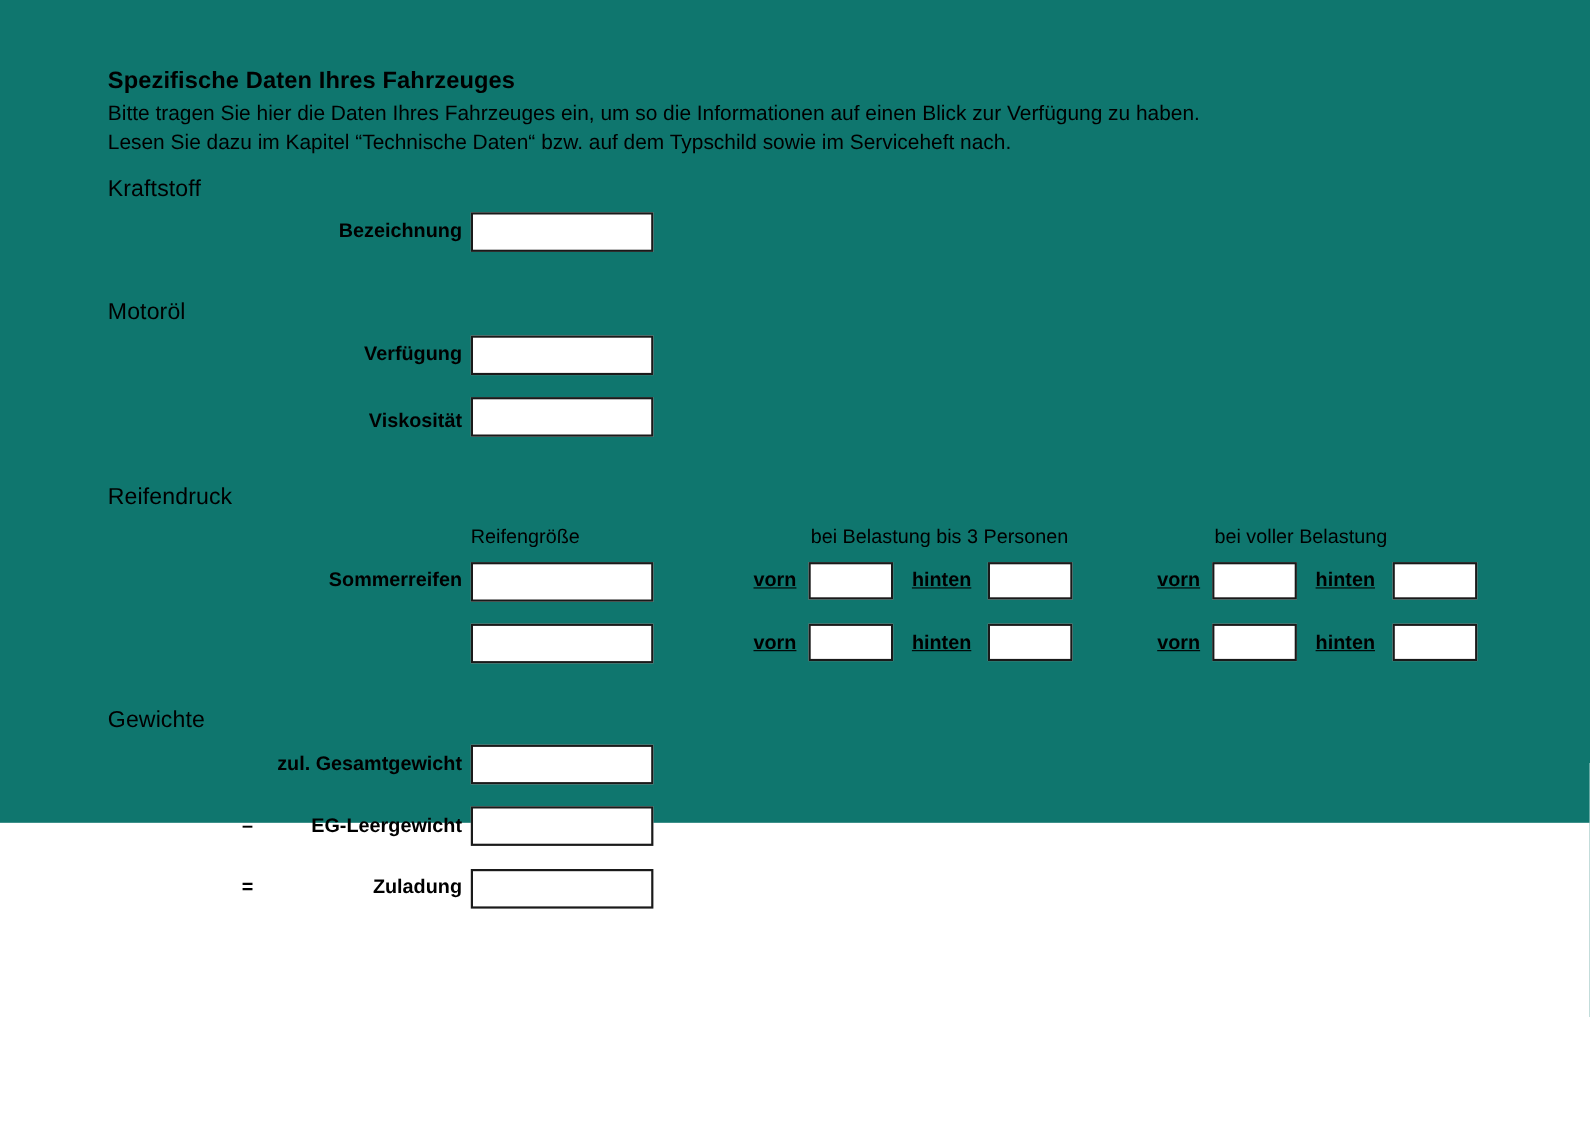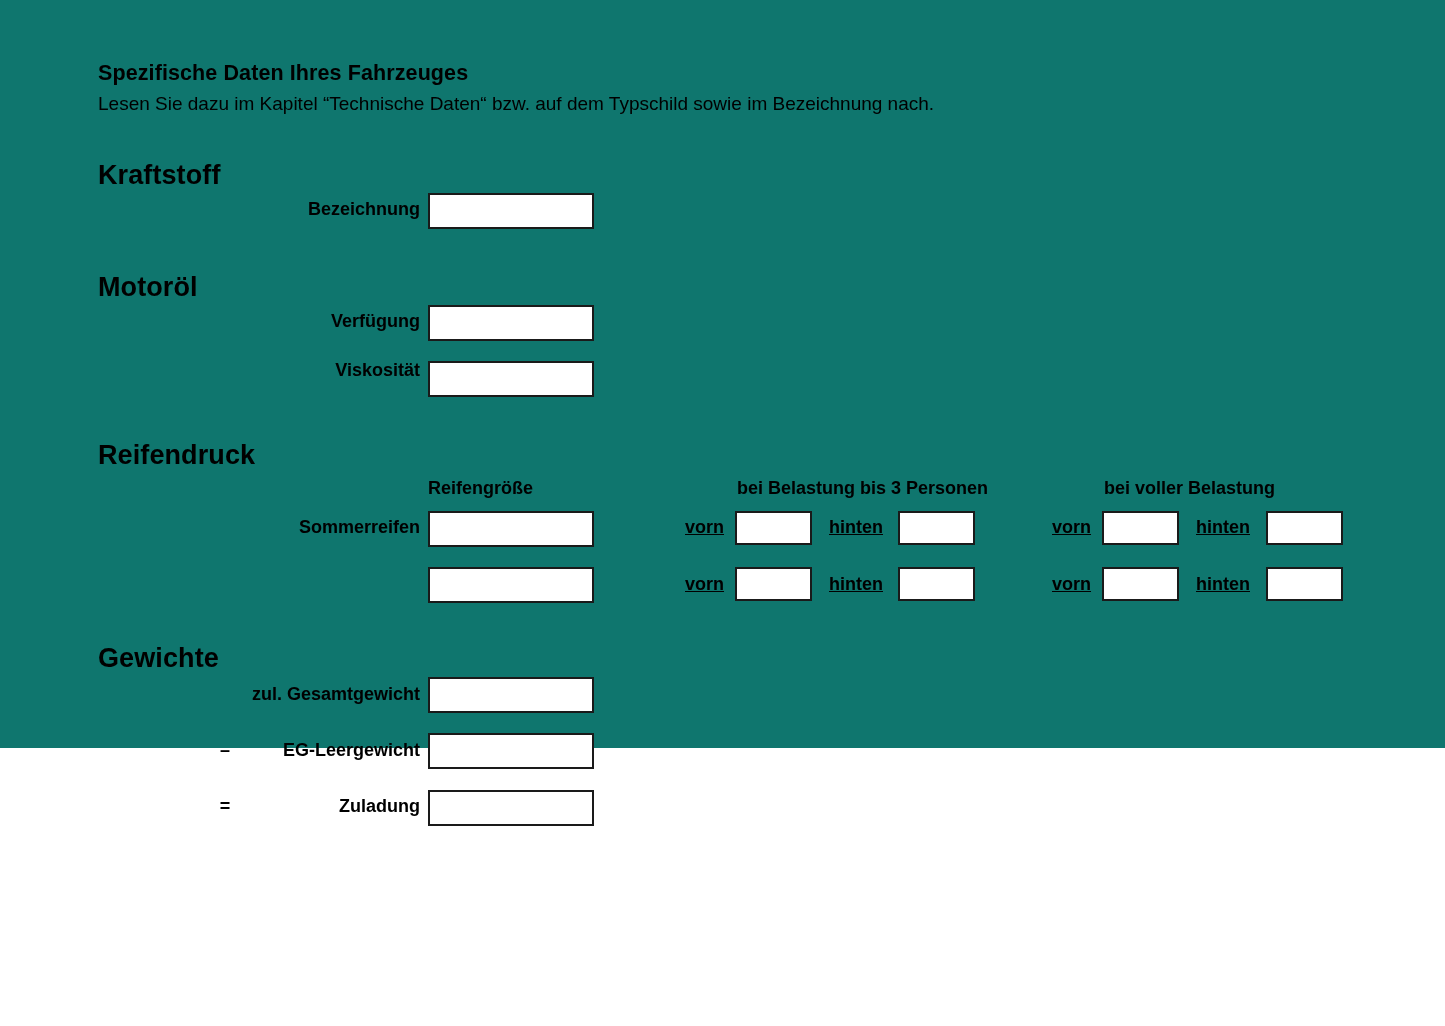--- a/index.html
+++ b/index.html
@@ -45,22 +45,22 @@
     font-weight: normal;
     line-height: 1.37;
     margin: 0;
     white-space: nowrap;
   }
 
   
   .section-heading {
     position: absolute;
     left: 98px;
-    font-size: 27px;
-    font-weight: bold;
+    font-size: 21px;
+    font-weight: normal;
     letter-spacing: 0.1px;
     white-space: nowrap;
   }
   .sh-kraftstoff  { top: 160px; }
   .sh-motoroel    { top: 272px; }
   .sh-reifendruck { top: 440px; }
   .sh-gewichte    { top: 643px; }
 
   
   .field-label {
@@ -92,28 +92,28 @@
     height: 34px;
   }
 
   
   .r-bezeichnung-label { top: 199px; }
   .r-bezeichnung-box   { top: 193px; }
 
   
   .r-qualitaet-label  { top: 311px; }
   .r-qualitaet-box    { top: 305px; }
-  .r-viskositaet-label { top: 360px; }
+  .r-viskositaet-label { top: 372px; }
   .r-viskositaet-box   { top: 361px; }
 
   
   .col-heading {
     position: absolute;
     font-size: 18px;
-    font-weight: bold;
+    font-weight: normal;
     white-space: nowrap;
     top: 478px;
   }
   .ch-reifengroesse { left: 428px; }
   .ch-3personen     { left: 737px; }
   .ch-voll          { left: 1104px; }
 
   .r-sommer-label { top: 517px; }
   .r-sommer-box   { top: 511px; }
   .r-winter-label { top: 574px; }
@@ -161,21 +161,22 @@
   .op-minus  { top: 740px; }
   .op-equals { top: 796px; }
 </style>
 </head>
 <body>
 
 <div class="page">
 
   <div class="intro">
     <h1 class="doc-title">Spezifische Daten Ihres Fahrzeuges</h1>
-    <p class="intro-line">Lesen Sie dazu im Kapitel “Technische Daten“ bzw. auf dem Typschild sowie im Bezeichnung nach.</p>
+    <p class="intro-line">Bitte tragen Sie hier die Daten Ihres Fahrzeuges ein, um so die Informationen auf einen Blick zur Verfügung zu haben.</p>
+    <p class="intro-line">Lesen Sie dazu im Kapitel “Technische Daten“ bzw. auf dem Typschild sowie im Serviceheft nach.</p>
   </div>
 
   <div class="section-heading sh-kraftstoff">Kraftstoff</div>
 
   <div class="field-label label-wide r-bezeichnung-label">Bezeichnung</div>
   <div class="box box-wide r-bezeichnung-box"></div>
 
   <div class="section-heading sh-motoroel">Motoröl</div>
 
   <div class="field-label label-wide r-qualitaet-label">Verfügung</div>

